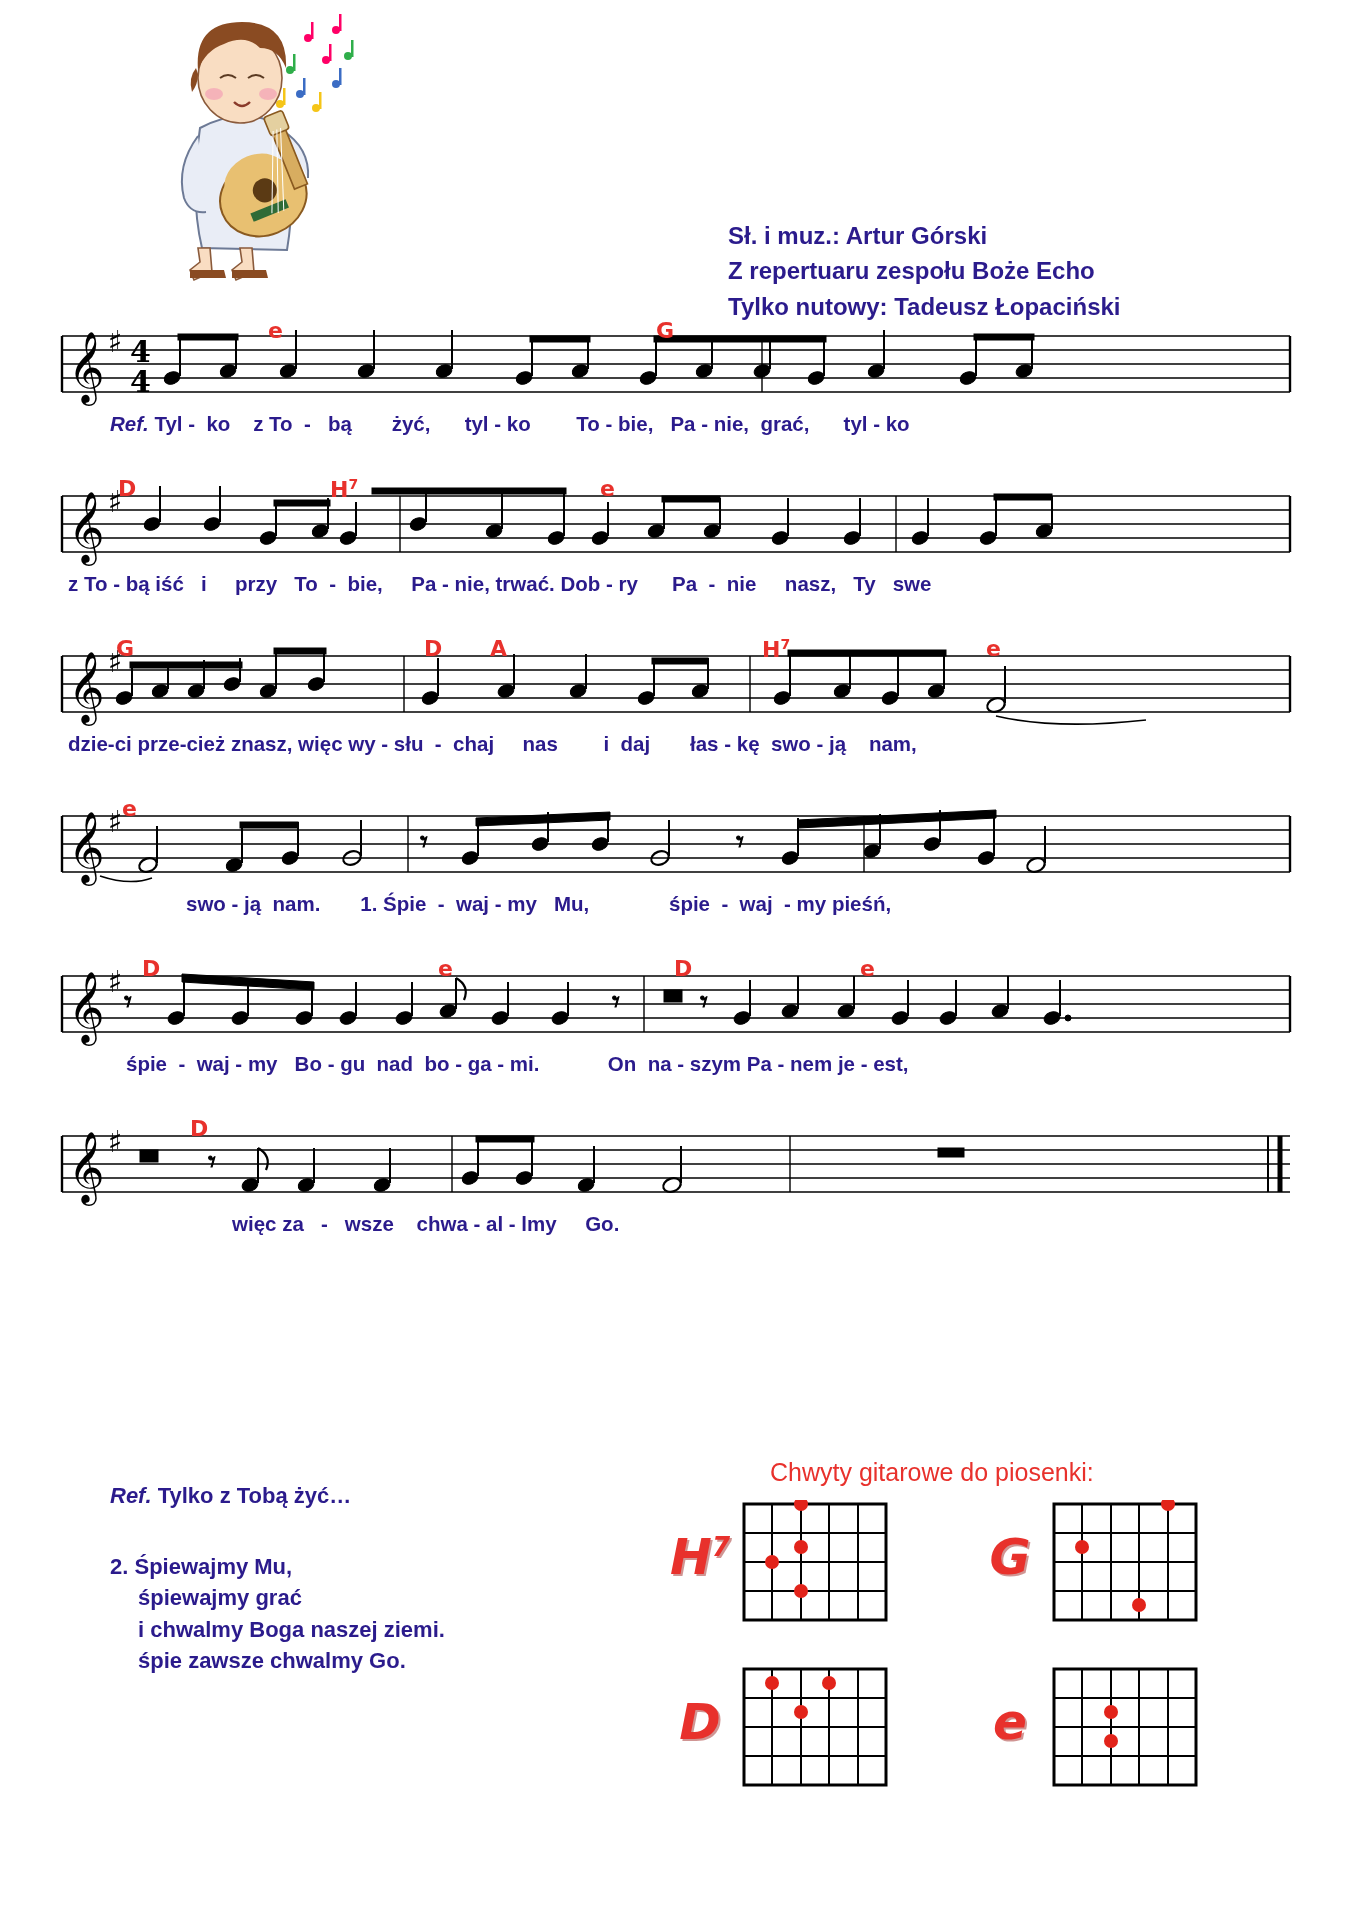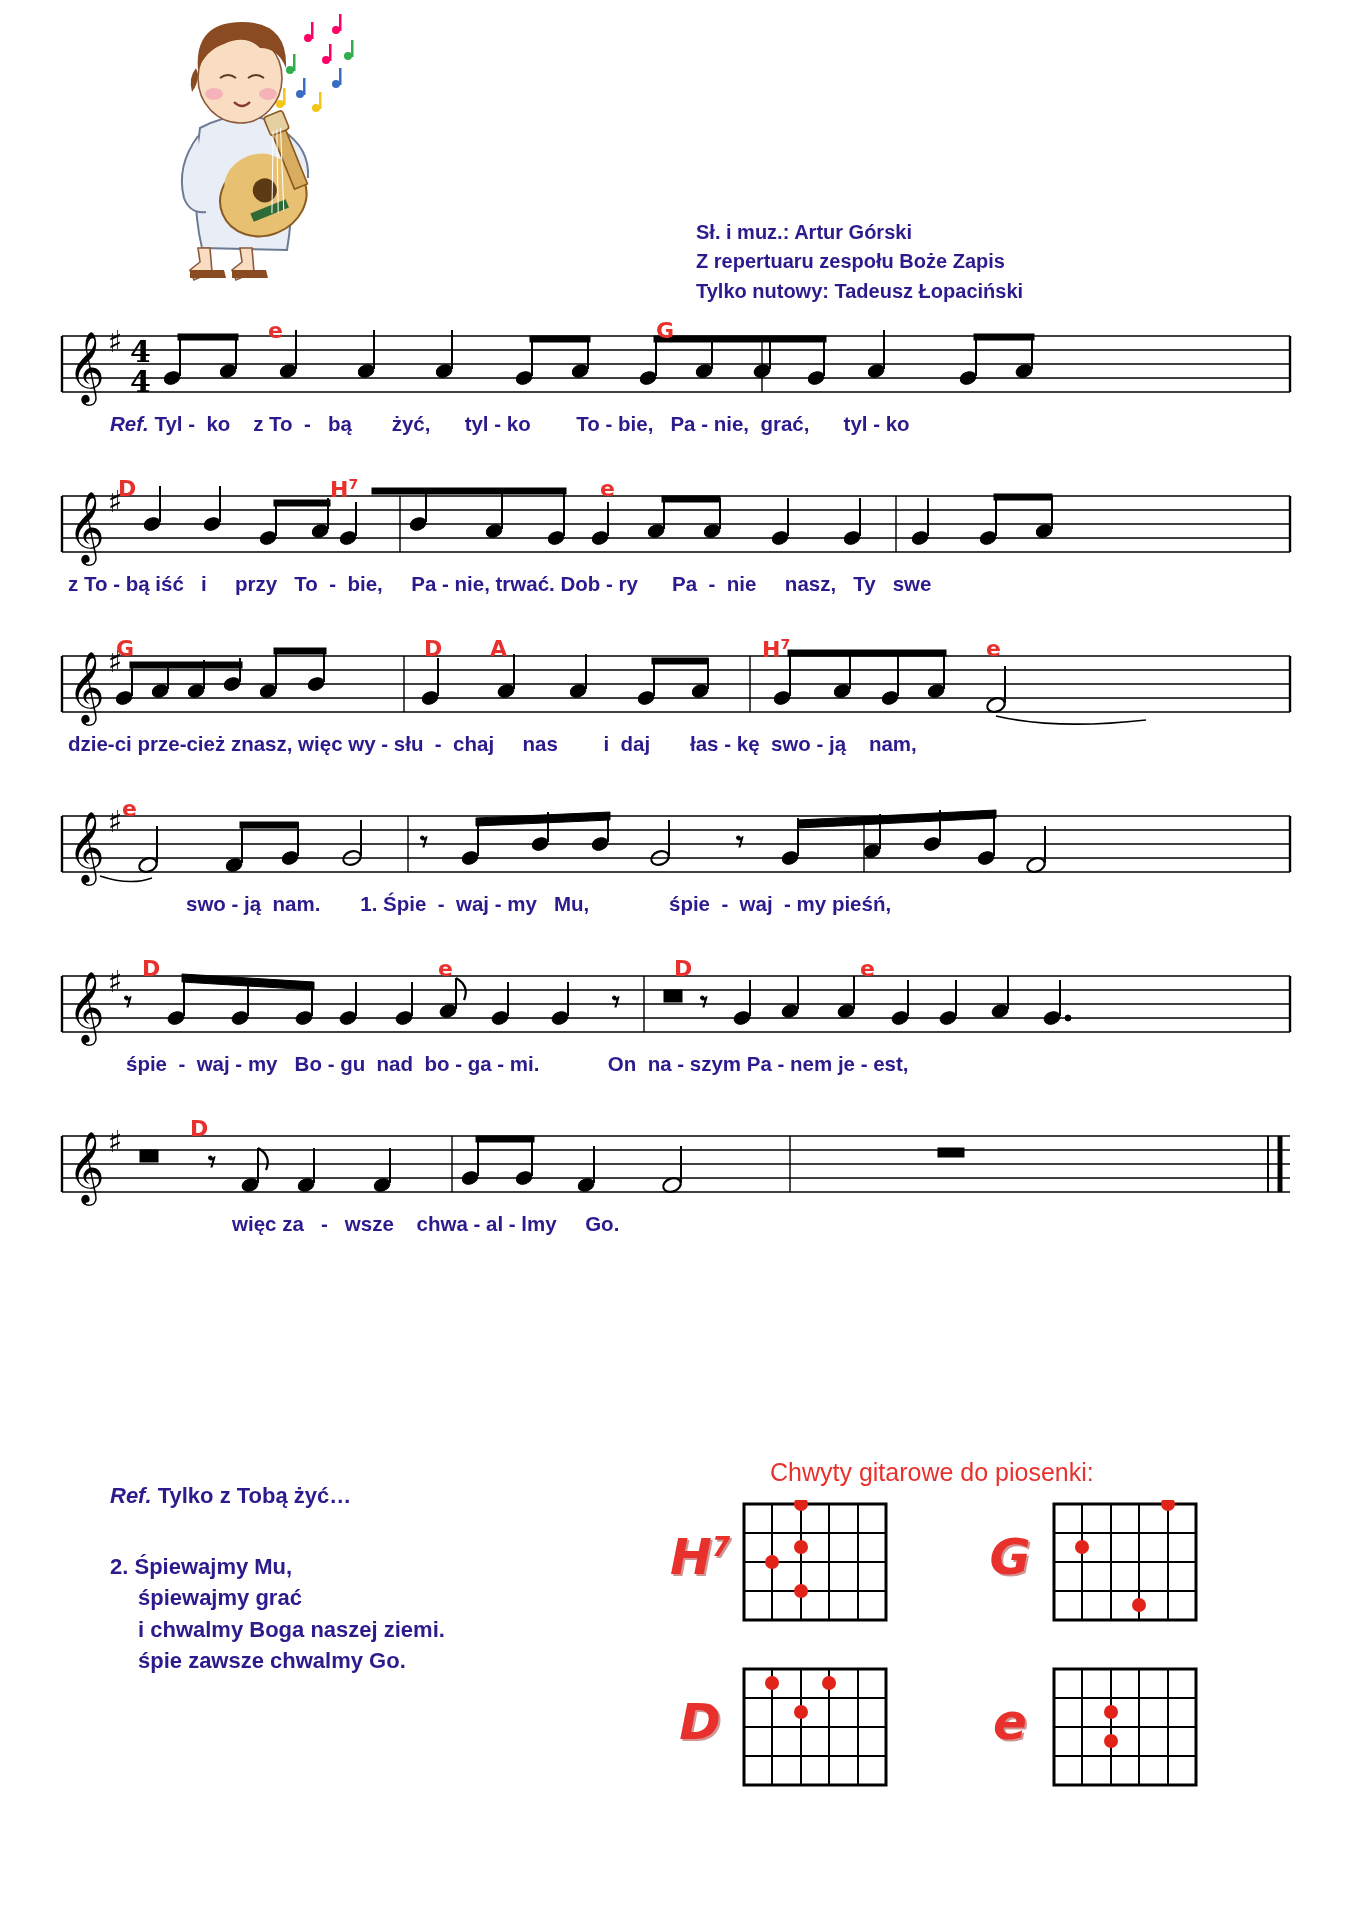--- a/index.html
+++ b/index.html
@@ -38,22 +38,22 @@
     font-style: italic;
     letter-spacing: 1px;
     color: #f5a623;
     -webkit-text-stroke: 3px #e8312c;
     paint-order: stroke fill;
     text-shadow: 2px 3px 0 rgba(200,40,30,0.35);
   }
 
   .credits {
     position: absolute;
-    left: 696px; top: 218px;
-    font-size: 20px;
+    left: 728px; top: 218px;
+    font-size: 24px;
     font-weight: bold;
     color: #2b1b8c;
     line-height: 1.47;
   }
 
   
   .score {
     position: relative;
     margin-top: 6px;
   }
@@ -203,21 +203,21 @@
       <path d="M70 240 l2 24 l-18 8 l-4 -10 l10 -8 l-2 -14 z" fill="#f9ddc2" stroke="#8a5a3b" stroke-width="1.6"></path>
       <path d="M112 240 l2 24 l-18 8 l-4 -10 l10 -8 l-2 -14 z" fill="#f9ddc2" stroke="#8a5a3b" stroke-width="1.6"></path>
       <path d="M50 262 l34 0 l2 8 l-36 0 z" fill="#8a4b22"></path>
       <path d="M92 262 l34 0 l2 8 l-36 0 z" fill="#8a4b22"></path>
     </svg>
   </div>
 
 
   <div class="credits">
     <div>Sł. i muz.: Artur Górski</div>
-    <div>Z repertuaru zespołu Boże Zapis</div>
+    <div>Z repertuaru zespołu Boże Echo</div>
     <div>Tylko nutowy: Tadeusz Łopaciński</div>
   </div>
 </div>
 
 <div class="score">
 
   <div class="system">
     <div class="staff-wrap">
       <svg width="1363" height="120" viewBox="0 0 1363 120">
         <g stroke="#000" stroke-width="1.4">

